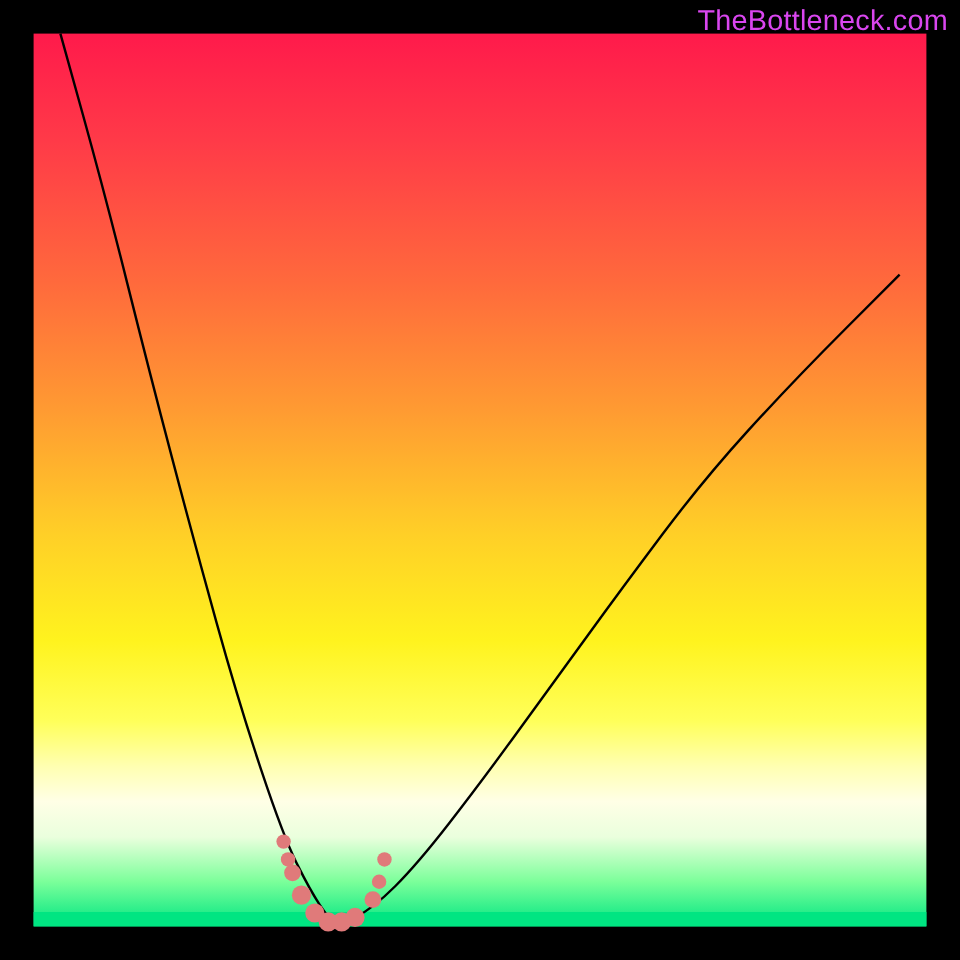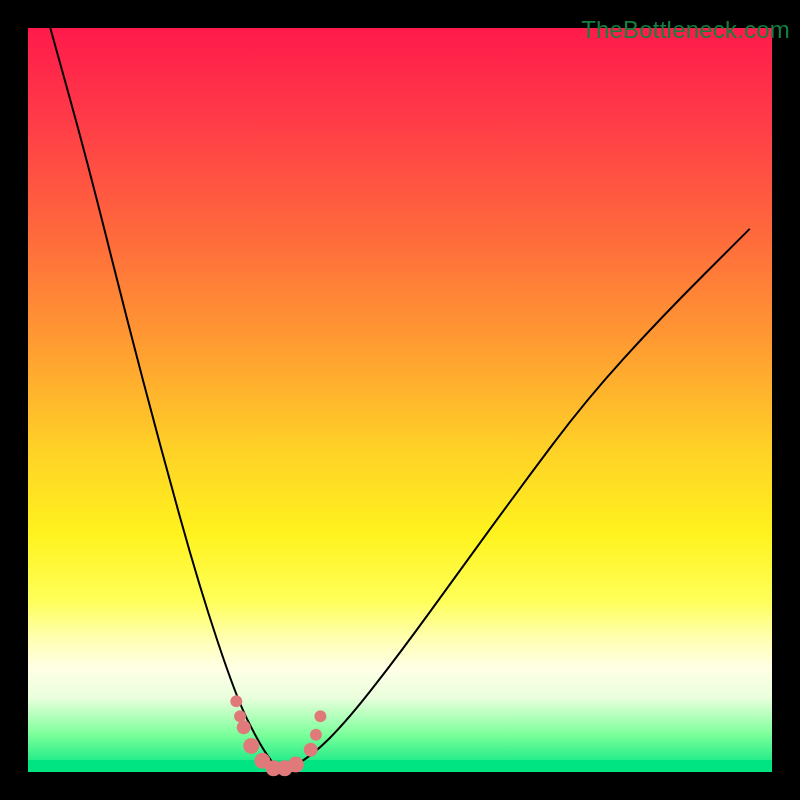--- a/index.html
+++ b/index.html
@@ -34,23 +34,23 @@
       #ffff5a 77%,
       #ffffb0 82%,
       #ffffe6 86%,
       #eaffdd 90%,
       #7bff9a 95%,
       #00e582 100%
     );
   }
   .watermark {
     position: absolute;
-    top: 16px;
+    top: 4px;
     right: 10px;
-    color: #15803d;
+    color: #d946ef;
     font-size: 24px;
     font-weight: 500;
     letter-spacing: 0.2px;
     white-space: nowrap;
   }
   svg.curves {
     position: absolute;
     left: 0;
     top: 0;
     width: 744px;

